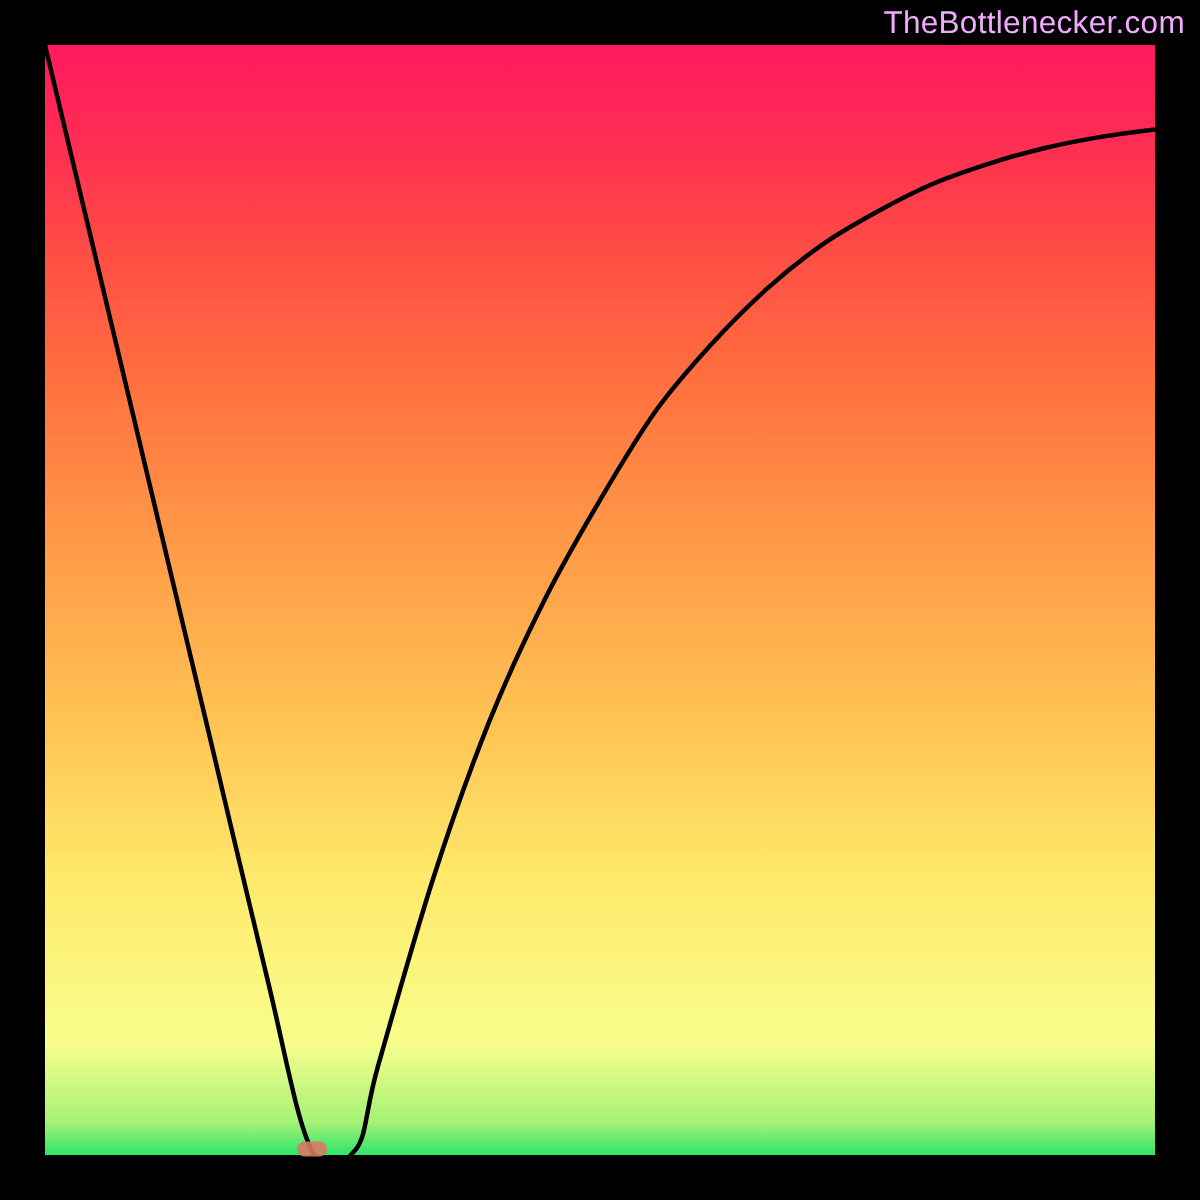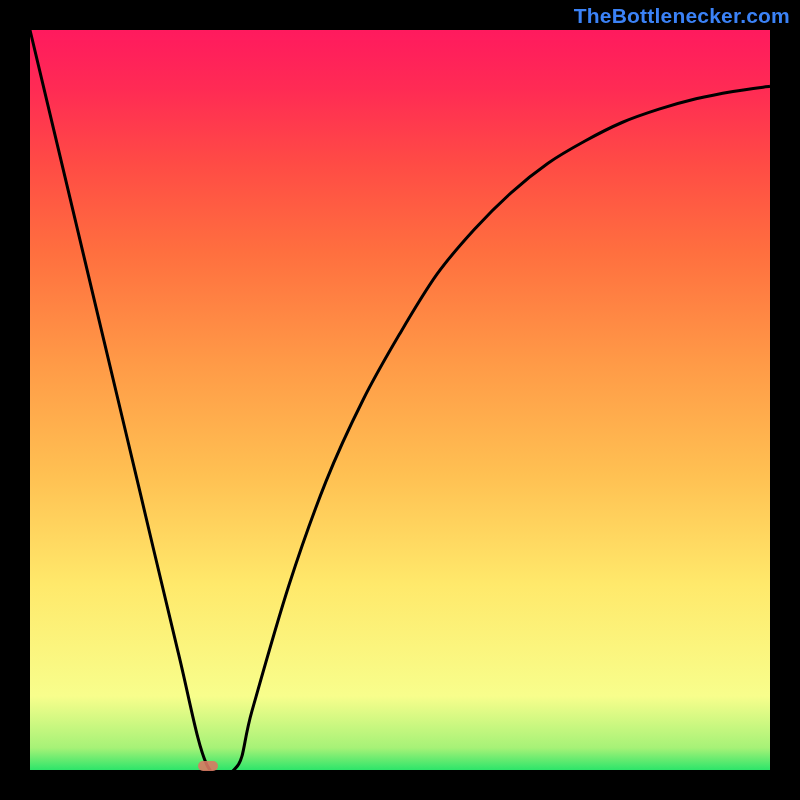--- a/index.html
+++ b/index.html
@@ -48,23 +48,23 @@
     width: 20px;
     height: 10px;
     border-radius: 6px;
     background: #d87a63;
     opacity: 0.9;
   }
   .watermark {
     position: absolute;
     top: 4px;
     right: 10px;
-    color: #3b82f6;
+    color: #f0abfc;
     font-size: 21px;
-    font-weight: 700;
+    font-weight: 400;
     letter-spacing: 0.2px;
     user-select: none;
   }
 </style>
 </head>
 <body>
 
 <div class="frame">
 
   <div class="watermark">TheBottlenecker.com</div>

